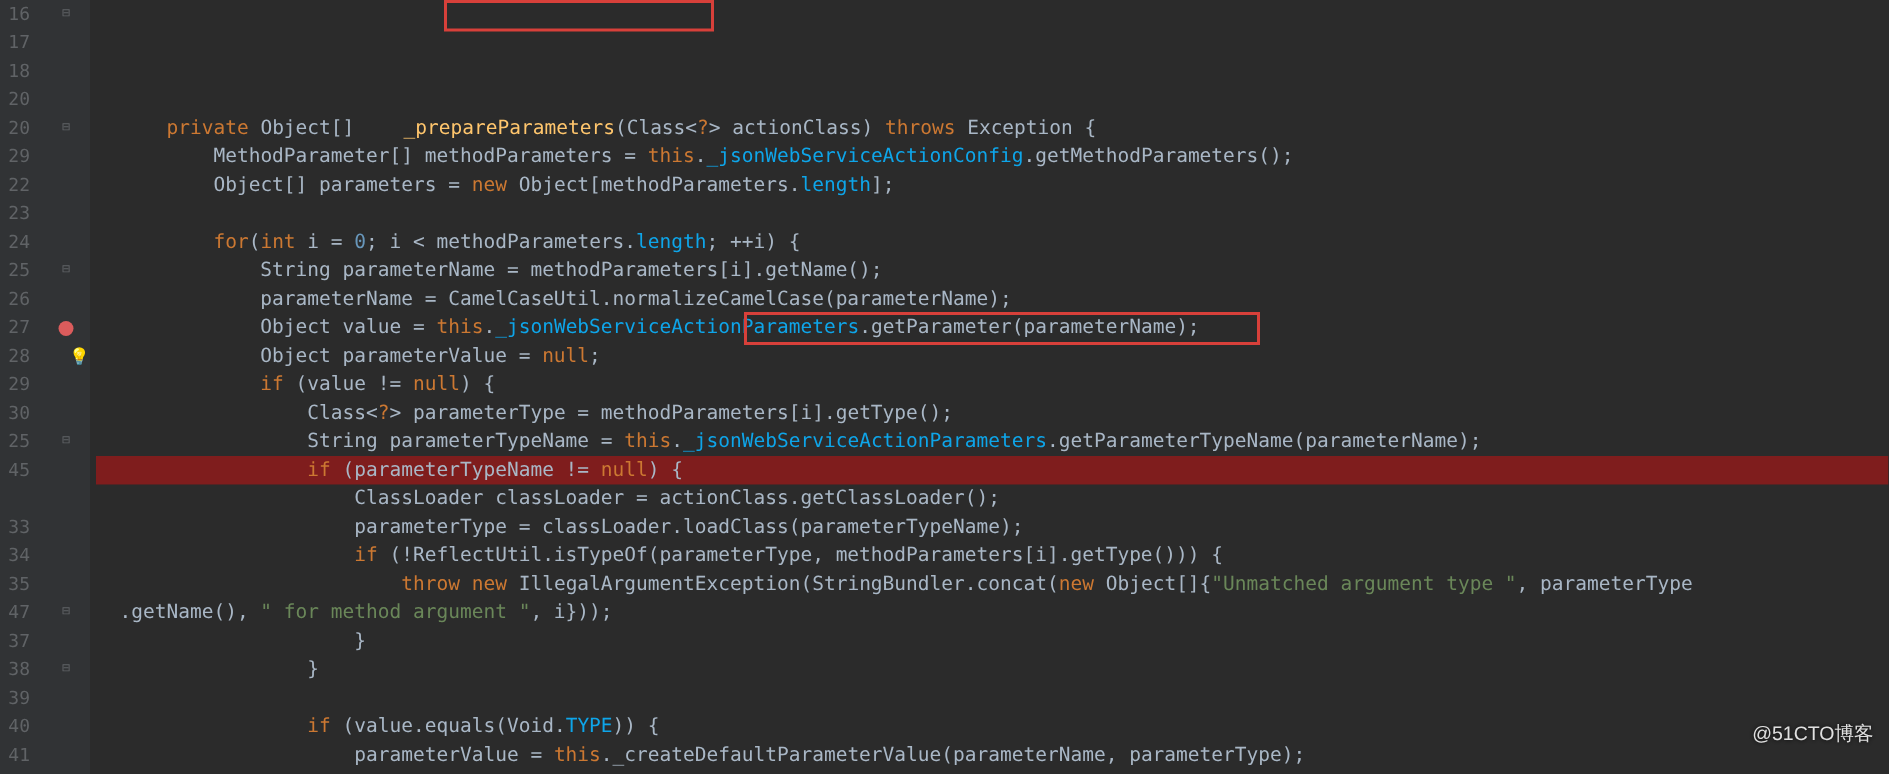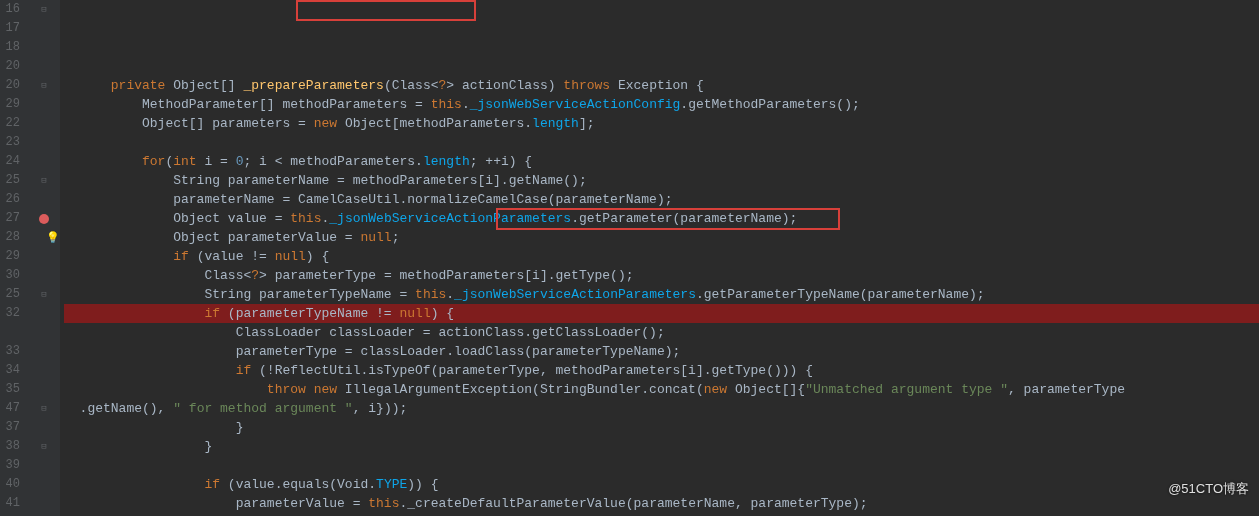--- a/index.html
+++ b/index.html
@@ -36,30 +36,30 @@
     line-height: 19px;
     position: relative;
   }
   .code {
     flex: 1;
     line-height: 19px;
     white-space: pre;
     padding-left: 4px;
     position: relative;
   }
-  .ln { height: 19px; font-family: Liberation Mono, monospace; }
+  .ln { height: 19px; }
   .gi { height: 19px; display:flex; align-items:center; justify-content:center; gap:2px;}
   .hl-row {
     background: #7f1d1d;
   }
   .kw { color: #cc7832; }
   .str { color: #6a8759; }
   .num { color: #6897bb; }
   .name { color: #a9b7c6; }
-  .fn { color: #ffc66d; }
+  .fn { color: #ffc66d; margin-left: 25px; }
   .field { color: #0ea5e9; }
   .pun { color: #a9b7c6; }
   .redbox1 {
     position: absolute;
     border: 2px solid #d7403a;
     left: 236px;
     top: 0px;
     width: 180px;
     height: 21px;
     pointer-events: none;
@@ -112,21 +112,21 @@
       <div class="ln">22</div>
       <div class="ln">23</div>
       <div class="ln">24</div>
       <div class="ln">25</div>
       <div class="ln">26</div>
       <div class="ln">27</div>
       <div class="ln">28</div>
       <div class="ln">29</div>
       <div class="ln">30</div>
       <div class="ln">25</div>
-      <div class="ln">32</div>
+      <div class="ln">45</div>
       <div class="ln"></div>
       <div class="ln">33</div>
       <div class="ln">34</div>
       <div class="ln">35</div>
       <div class="ln">47</div>
       <div class="ln">37</div>
       <div class="ln">38</div>
       <div class="ln">39</div>
       <div class="ln">40</div>
       <div class="ln">41</div>

